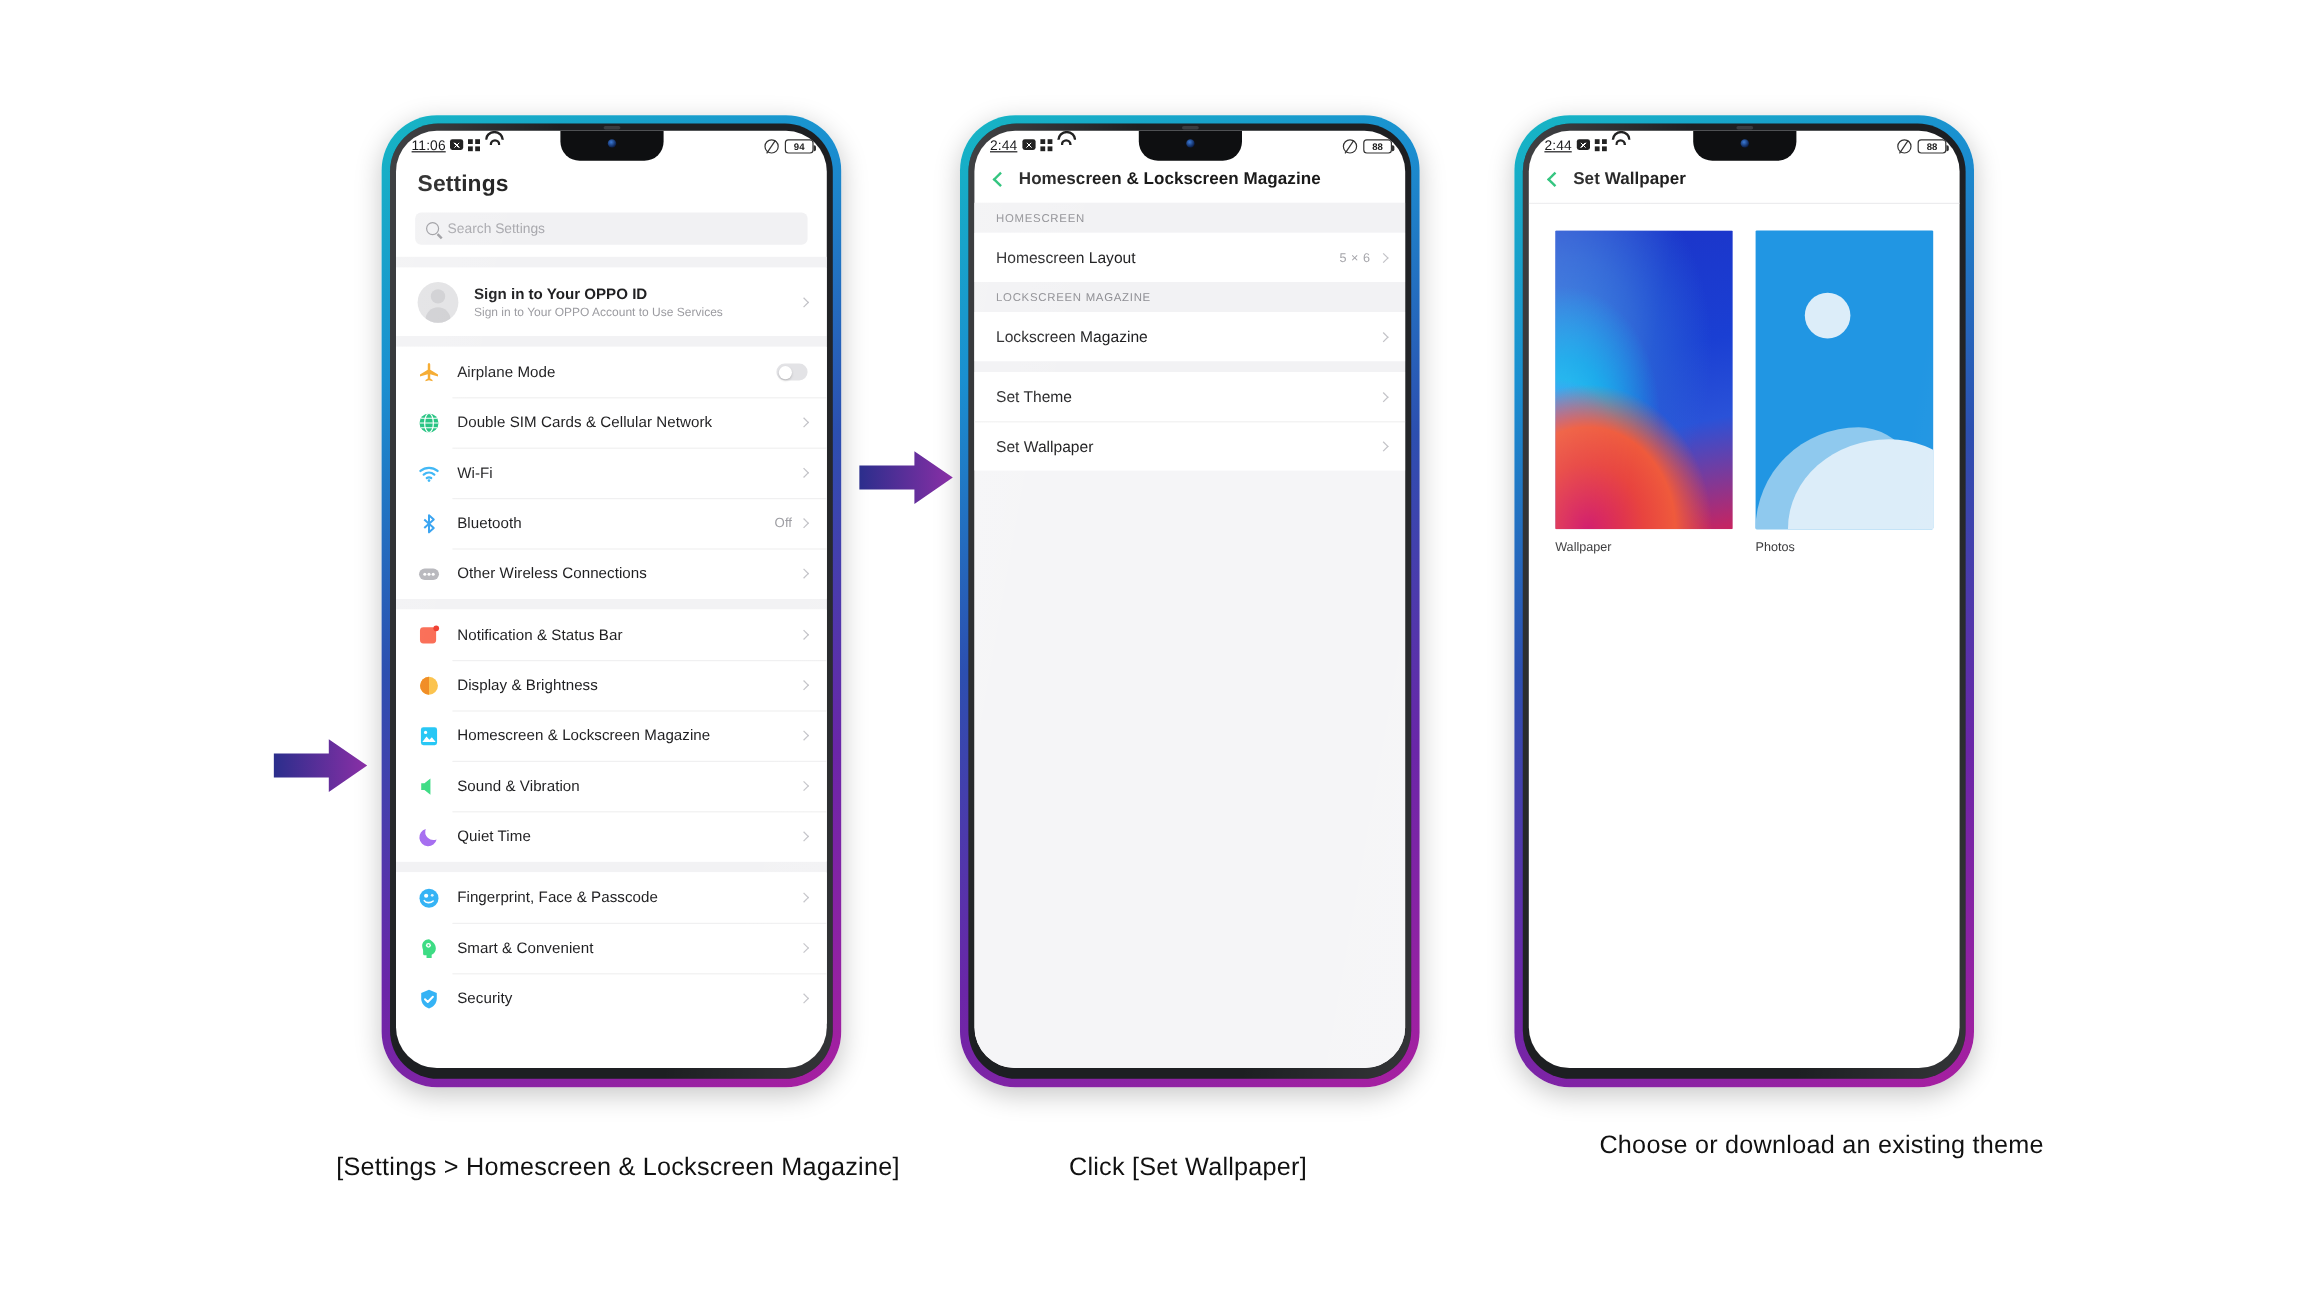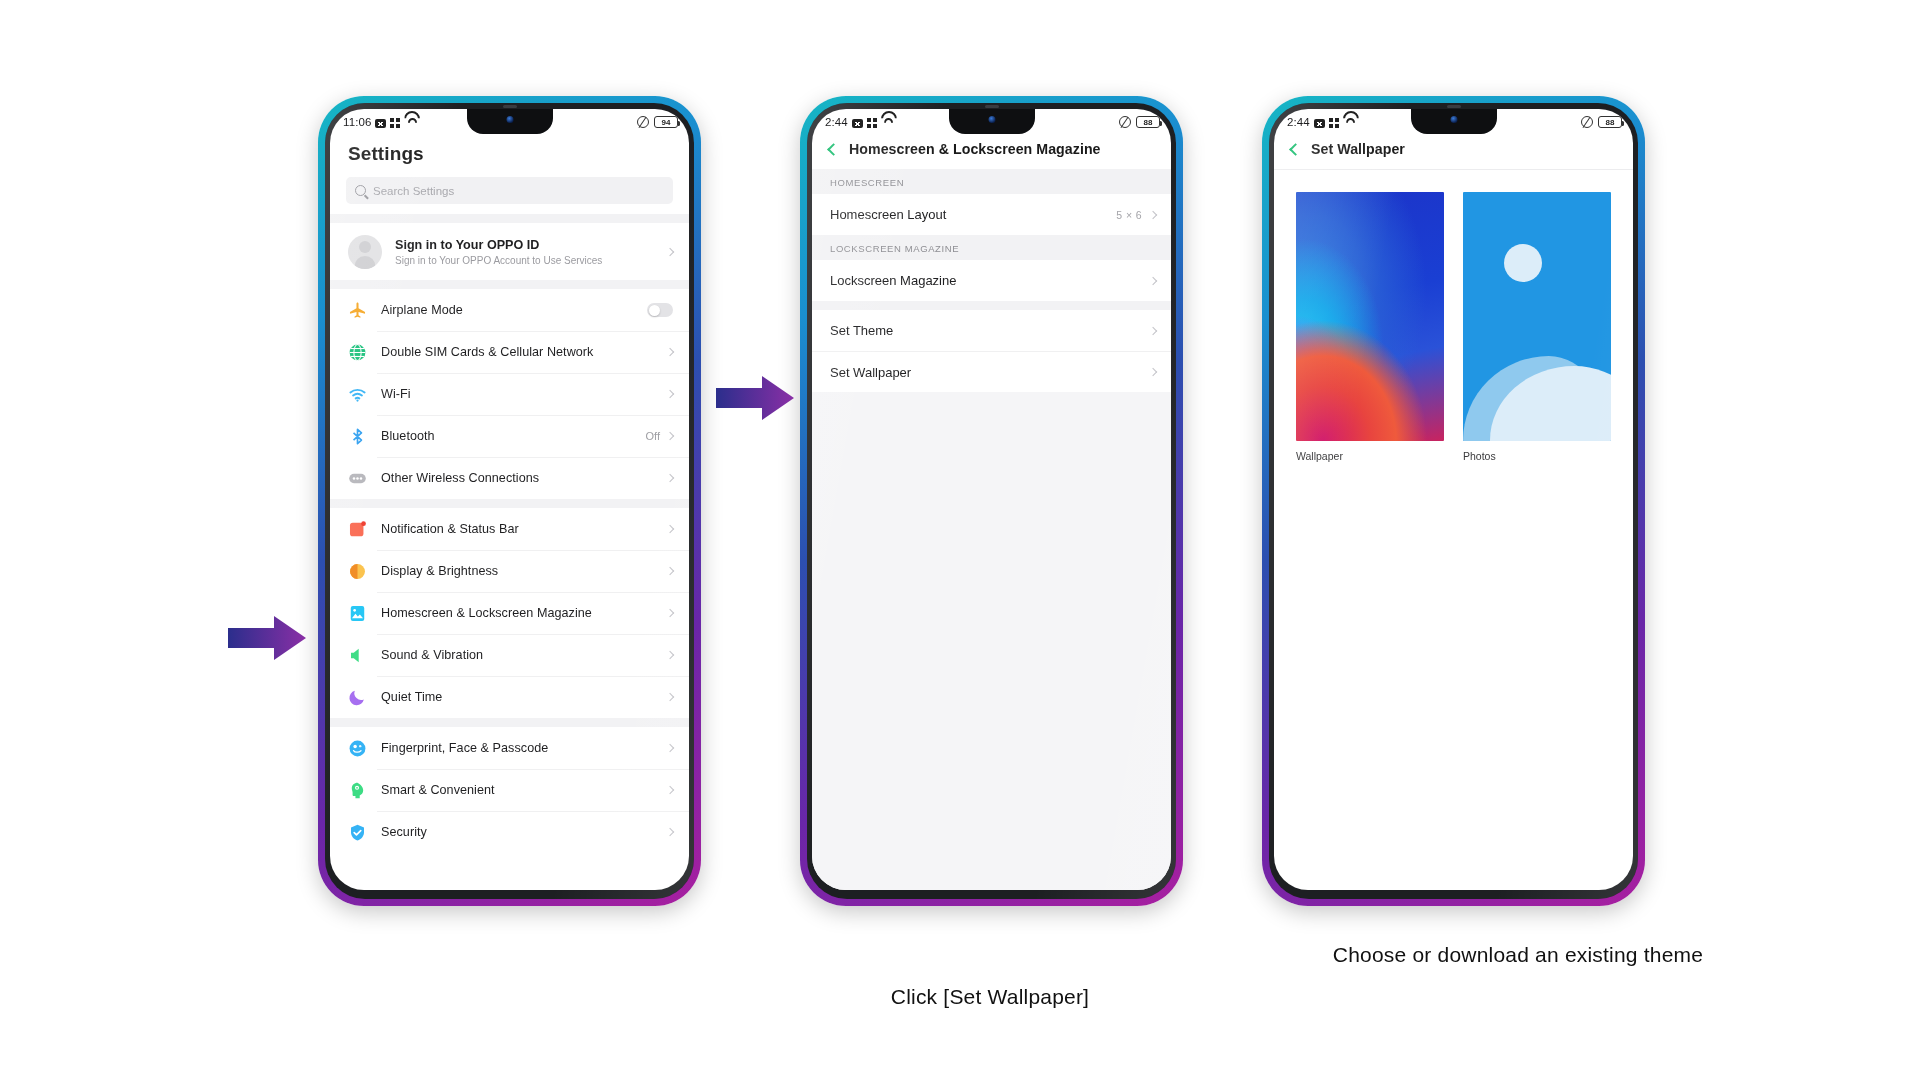--- a/index.html
+++ b/index.html
@@ -56,21 +56,21 @@
     width:14px;height:3px;border-radius:2px;background:#3a3c40;z-index:7;
   }
 
   
   .statusbar {
     position:relative; z-index: 6;
     display:flex; align-items:center; justify-content:space-between;
     height: 26px; padding: 0 11px 0 13px;
     font-size: 11.5px; color:#1c1c1e; font-weight:500;
   }
-  .sb-left { display:flex; align-items:flex-end; gap:4px; }
+  .sb-left { display:flex; align-items:flex-start; gap:4px;text-decoration:underline; }
   .sb-right { display:flex; align-items:flex-start; gap:5px; }
   .sb-time{ letter-spacing:.1px; font-size:11.5px; }
   .ic-box{
     width:11px;height:9px;background:#222;border-radius:2px;display:inline-block;position:relative;
   }
   .ic-box::after{content:"";position:absolute;left:2px;top:2.5px;width:7px;height:4px;
     background:
       linear-gradient(45deg,transparent 44%,#fff 44%,#fff 56%,transparent 56%),
       linear-gradient(-45deg,transparent 44%,#fff 44%,#fff 56%,transparent 56%);
   }
@@ -534,20 +534,23 @@
       <defs>
           <linearGradient id="ag2" x1="0" y1="0" x2="1" y2="0">
         <stop offset="0%" stop-color="#2b2e8c"></stop>
             <stop offset="100%" stop-color="#8a2fa6"></stop>
           </linearGradient>
         </defs>
       <path d="M0 14 L46 14 L46 2 L78 24 L46 46 L46 34 L0 34 Z" fill="url(#ag2)"></path>
     </svg>
   </div>
 
-  <div class="caption" style="left:780px; top:958px; width:420px;margin-top:24px;">
+  <div class="caption" style="left:150px; top:958px; width:730px;">
+    <span>[Settings &gt; Homescreen &amp; Lockscreen Magazine]</span>
+  </div>
+  <div class="caption" style="left:780px; top:958px; width:420px;">
     <span>Click [Set Wallpaper]</span>
   </div>
   <div class="caption" style="left:1228px; top:940px; width:580px;">
     <div>Choose or download an existing theme</div>
   </div>
 
 </div>
 
 </body></html>

